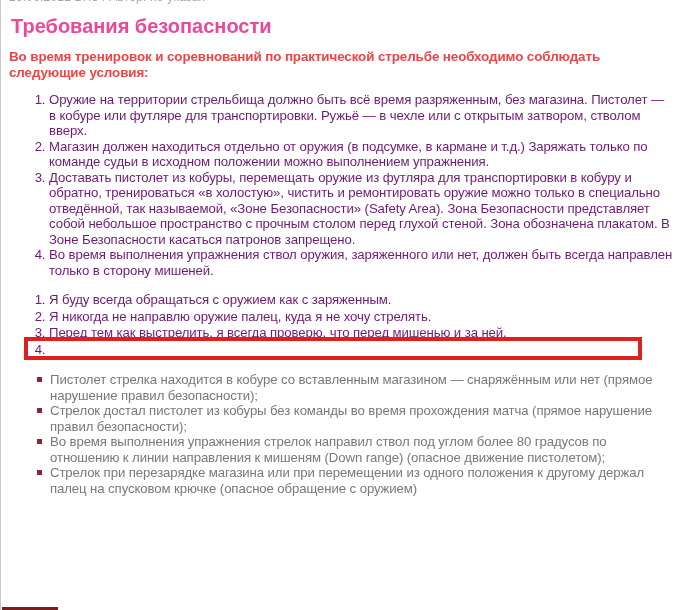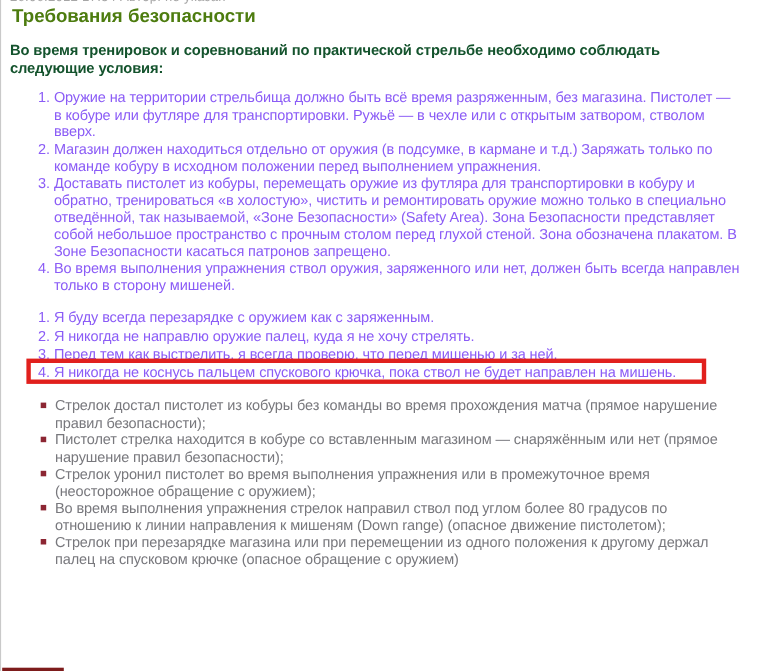--- a/index.html
+++ b/index.html
@@ -17,34 +17,34 @@
     position: relative;
   }
   
   .meta-clip { height: 5px; overflow: hidden; }
   .meta-clip span {
     display: block; margin-top: -10px;
     font-size: 12px; color: #a6a6a6; letter-spacing: 0.2px;
     white-space: nowrap;
   }
   h1.article-title {
-    margin: 0 0 0 2px;
-    font-size: 17px; line-height: 20px;
-    font-weight: bold; color: #4d7c0f;
+    margin: 11px 0 0 2px;
+    font-size: 20px; line-height: 20px;
+    font-weight: bold; color: #ec4899;
   }
   p.lead {
     margin: 13px 0 12px 0;
     font-size: 13.4px; line-height: 15.5px;
-    font-weight: bold; color: #14532d;
+    font-weight: bold; color: #ef4444;
     letter-spacing: -0.1px;
   }
   ol.num-list {
     margin: 12px 0 14px 0; padding-left: 40px;
     font-size: 13.2px; line-height: 15.5px;
-    color: #8b5cf6; letter-spacing: -0.1px;
+    color: #701a75; letter-spacing: -0.1px;
   }
   ol.num-list li { margin: 0; padding: 0; }
   ol.code-list li { margin-bottom: 1px; }
   li.highlighted { position: relative; }
   .highlight-box {
     position: absolute;
     left: -25px; right: 32px; top: -5px; bottom: -3px;
     border: 4px solid #e1201d;
     pointer-events: none;
   }
@@ -76,49 +76,44 @@
   <div class="meta-clip">
     <span>26.06.2012 17:34 Автор: не указан</span>
   </div>
 
   <h1 class="article-title">Требования безопасности</h1>
 
   <p class="lead">Во время тренировок и соревнований по практической стрельбе необходимо соблюдать следующие условия:</p>
 
   <ol class="num-list">
     <li>Оружие на территории стрельбища должно быть всё время разряженным, без магазина. Пистолет — в кобуре или футляре для транспортировки. Ружьё — в чехле или с открытым затвором, стволом вверх.</li>
-    <li>Магазин должен находиться отдельно от оружия (в подсумке, в кармане и т.д.) Заряжать только по команде кобуру в исходном положении перед выполнением упражнения.</li>
+    <li>Магазин должен находиться отдельно от оружия (в подсумке, в кармане и т.д.) Заряжать только по команде судьи в исходном положении можно выполнением упражнения.</li>
     <li>Доставать пистолет из кобуры, перемещать оружие из футляра для транспортировки в кобуру и обратно, тренироваться «в холостую», чистить и ремонтировать оружие можно только в специально отведённой, так называемой, «Зоне Безопасности» (Safety Area). Зона Безопасности представляет собой небольшое пространство с прочным столом перед глухой стеной. Зона обозначена плакатом. В Зоне Безопасности касаться патронов запрещено.</li>
     <li>Во время выполнения упражнения ствол оружия, заряженного или нет, должен быть всегда направлен только в сторону мишеней.</li>
   </ol>
 
 
   <ol class="num-list code-list">
-    <li>Я буду всегда перезарядке с оружием как с заряженным.</li>
+    <li>Я буду всегда обращаться с оружием как с заряженным.</li>
     <li>Я никогда не направлю оружие палец, куда я не хочу стрелять.</li>
     <li>Перед тем как выстрелить, я всегда проверю, что перед мишенью и за ней.</li>
     <li class="highlighted">
-      <span>Я никогда не коснусь пальцем спускового крючка, пока ствол не будет направлен на мишень.</span>
       <span class="highlight-box"></span>
     </li>
   </ol>
 
 
   <ul class="sq-list">
     <li>
       <span class="sq"></span>
-      <span>Стрелок достал пистолет из кобуры без команды во время прохождения матча (прямое нарушение правил безопасности);</span>
-    </li>
-    <li>
-      <span class="sq"></span>
       <span>Пистолет стрелка находится в кобуре со вставленным магазином — снаряжённым или нет (прямое нарушение правил безопасности);</span>
     </li>
     <li>
       <span class="sq"></span>
-      <span>Стрелок уронил пистолет во время выполнения упражнения или в промежуточное время (неосторожное обращение с оружием);</span>
+      <span>Стрелок достал пистолет из кобуры без команды во время прохождения матча (прямое нарушение правил безопасности);</span>
     </li>
     <li>
       <span class="sq"></span>
       <span>Во время выполнения упражнения стрелок направил ствол под углом более 80 градусов по отношению к линии направления к мишеням (Down range) (опасное движение пистолетом);</span>
     </li>
     <li>
       <span class="sq"></span>
       <span>Стрелок при перезарядке магазина или при перемещении из одного положения к другому держал палец на спусковом крючке (опасное обращение с оружием)</span>
     </li>
 

